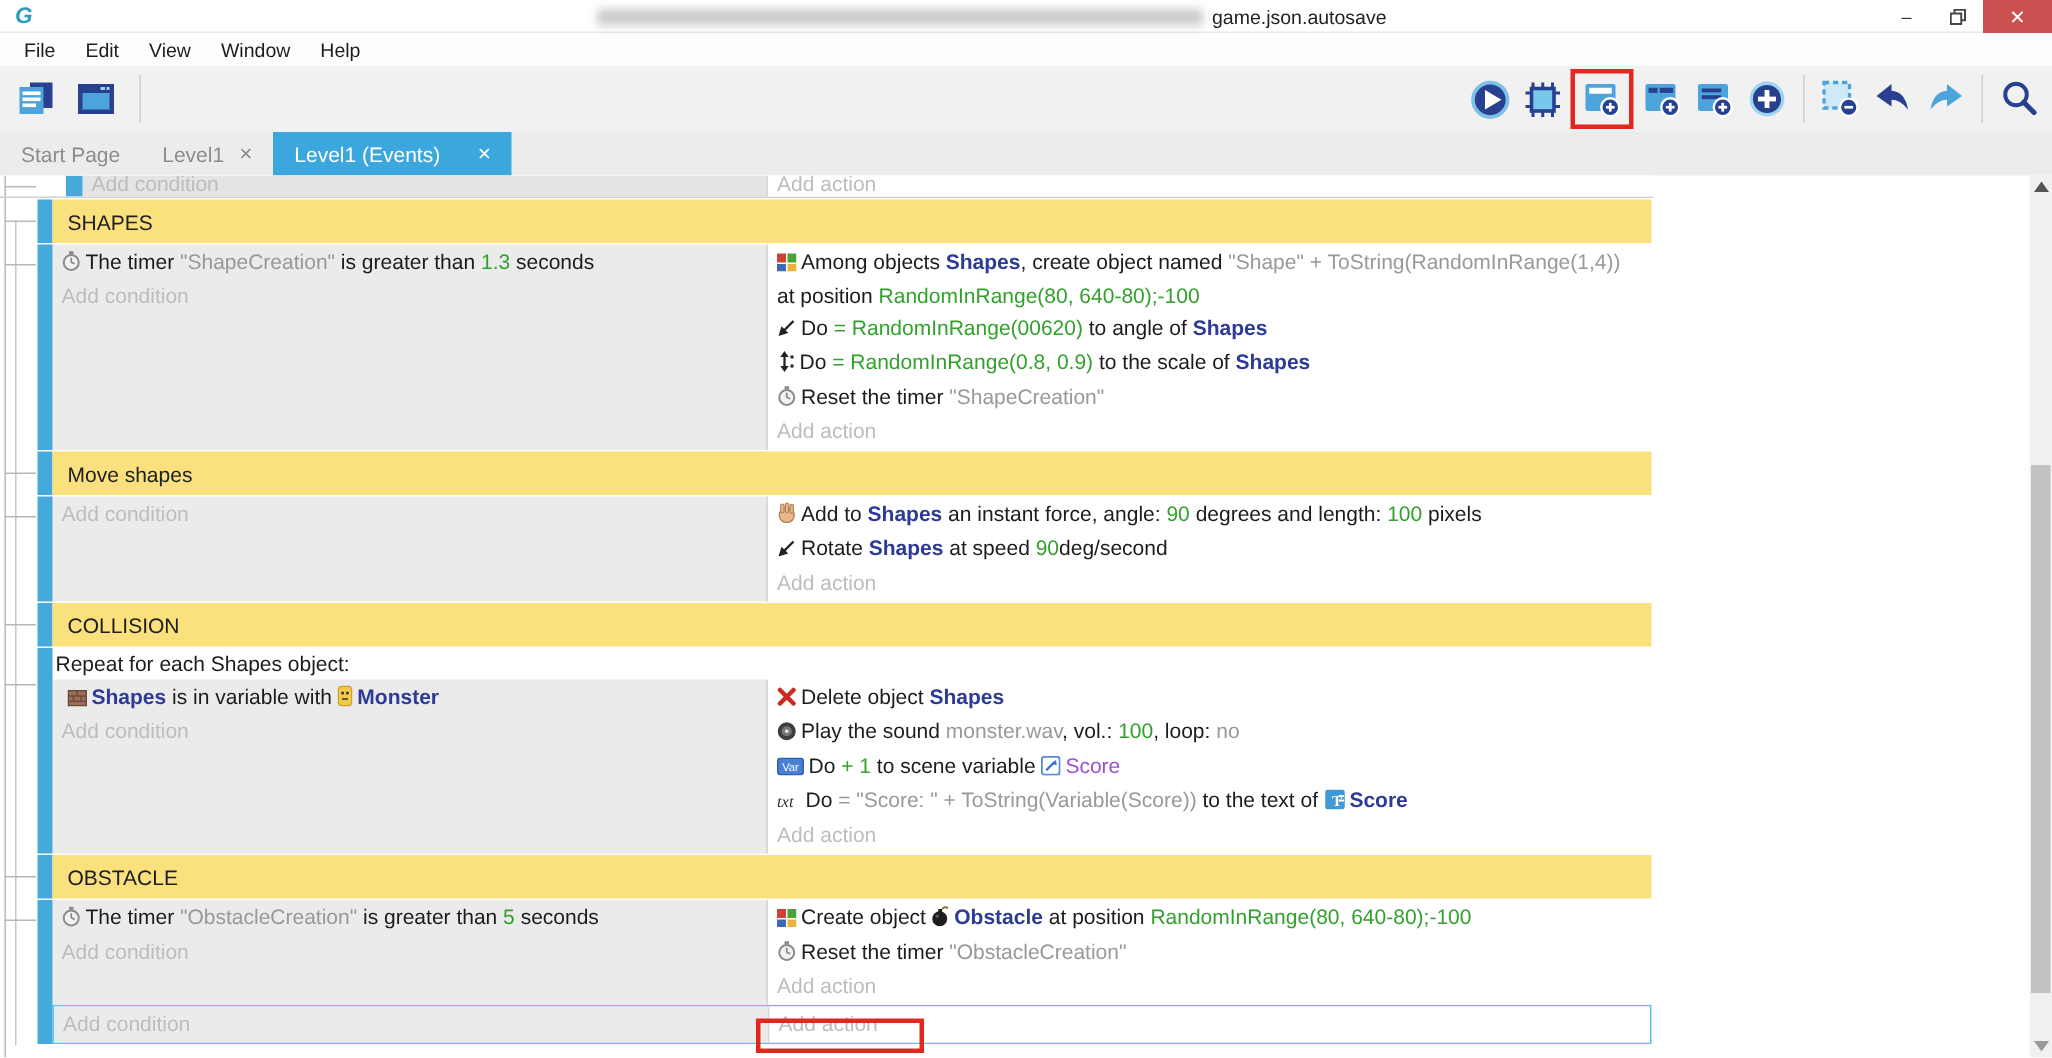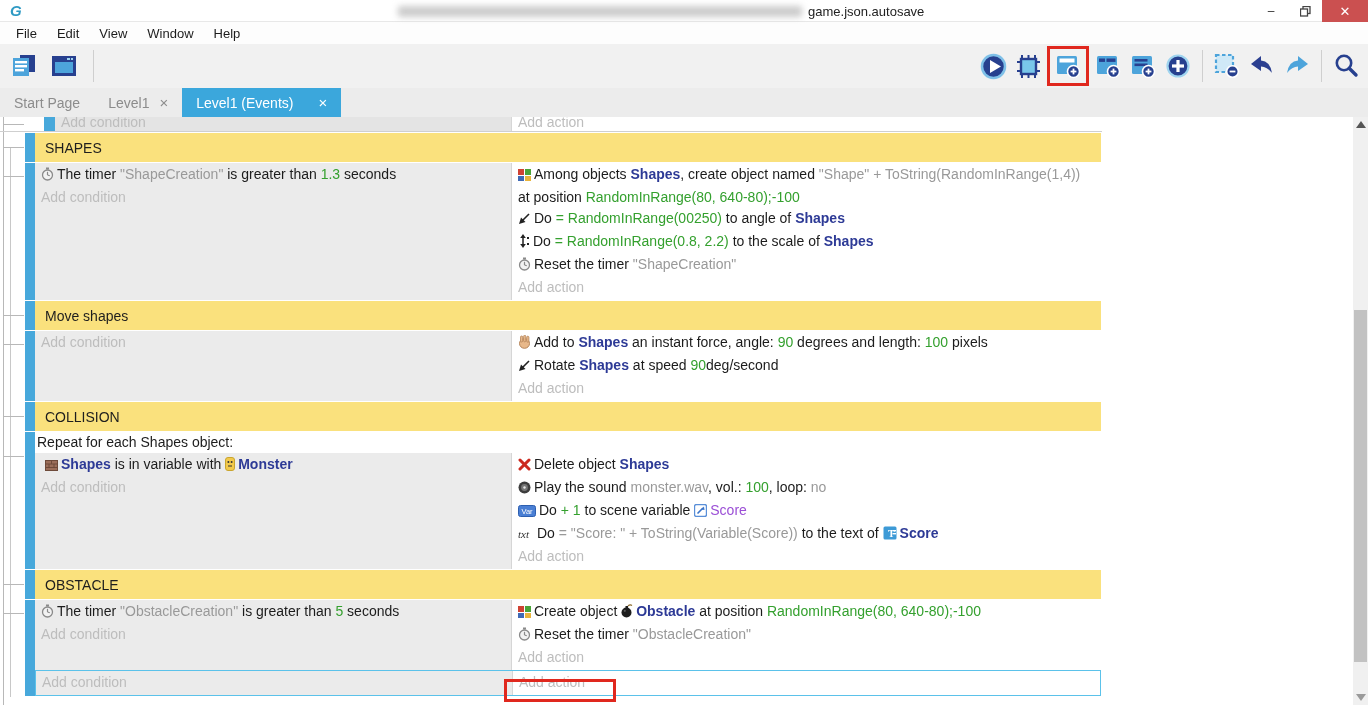--- a/index.html
+++ b/index.html
@@ -267,28 +267,28 @@
           <div class="act-col">
             <div class="line"><span class="icn"><svg width="13" height="13">
                   <rect x="0" y="1" width="6" height="6" fill="#cf4233"></rect>
                   <rect x="7" y="1" width="6" height="6" fill="#4aa339"></rect>
                   <rect x="0" y="8" width="6" height="5" fill="#3f69b5"></rect>
                   <rect x="7" y="8" width="6" height="5" fill="#e8b33c"></rect>
                 </svg></span><span class="pt">Among objects </span><span class="po">Shapes</span><span class="pt">, create object named </span><span class="ps">"Shape" + ToString(RandomInRange(1,4))</span><span class="pt"> at position </span><span class="pe">RandomInRange(80, 640-80);-100</span></div>
             <div class="line"><span class="icn"><svg width="13" height="13">
                   <line x1="11" y1="2" x2="4" y2="9" stroke="#222" stroke-width="1.6"></line>
                   <polygon points="1,12 7.5,10 3,5.5" fill="#222"></polygon>
-                </svg></span><span class="pt">Do </span><span class="pe">= RandomInRange(00250)</span><span class="pt"> to angle of </span><span class="po">Shapes</span></div>
+                </svg></span><span class="pt">Do </span><span class="pe">= RandomInRange(00620)</span><span class="pt"> to angle of </span><span class="po">Shapes</span></div>
             <div class="line"><span class="icn"><svg width="12" height="14">
                   <line x1="5" y1="2.5" x2="5" y2="11.5" stroke="#222" stroke-width="1.5"></line>
                   <polygon points="5,0 2.2,4 7.8,4" fill="#222"></polygon>
                   <polygon points="5,14 2.2,10 7.8,10" fill="#222"></polygon>
                   <rect x="9" y="3" width="2" height="2" fill="#222"></rect>
                   <rect x="9" y="9" width="2" height="2" fill="#222"></rect>
-                </svg></span><span class="pt">Do </span><span class="pe">= RandomInRange(0.8, 2.2)</span><span class="pt"> to the scale of </span><span class="po">Shapes</span></div>
+                </svg></span><span class="pt">Do </span><span class="pe">= RandomInRange(0.8, 0.9)</span><span class="pt"> to the scale of </span><span class="po">Shapes</span></div>
             <div class="line"><span class="icn"><svg width="13" height="14">
                   <rect x="5" y="0.5" width="3" height="2" fill="#8a8a8a"></rect>
                   <circle cx="6.5" cy="8" r="5" fill="#f2f2f2" stroke="#8a8a8a" stroke-width="1.3"></circle>
                   <line x1="6.5" y1="8" x2="6.5" y2="4.8" stroke="#8a8a8a" stroke-width="1.2"></line>
                   <line x1="6.5" y1="8" x2="8.8" y2="8.8" stroke="#8a8a8a" stroke-width="1.2"></line>
                 </svg></span><span class="pt">Reset the timer </span><span class="ps">"ShapeCreation"</span></div>
             <div class="line ph">Add action</div>
           </div>
         </div>
       </div>

